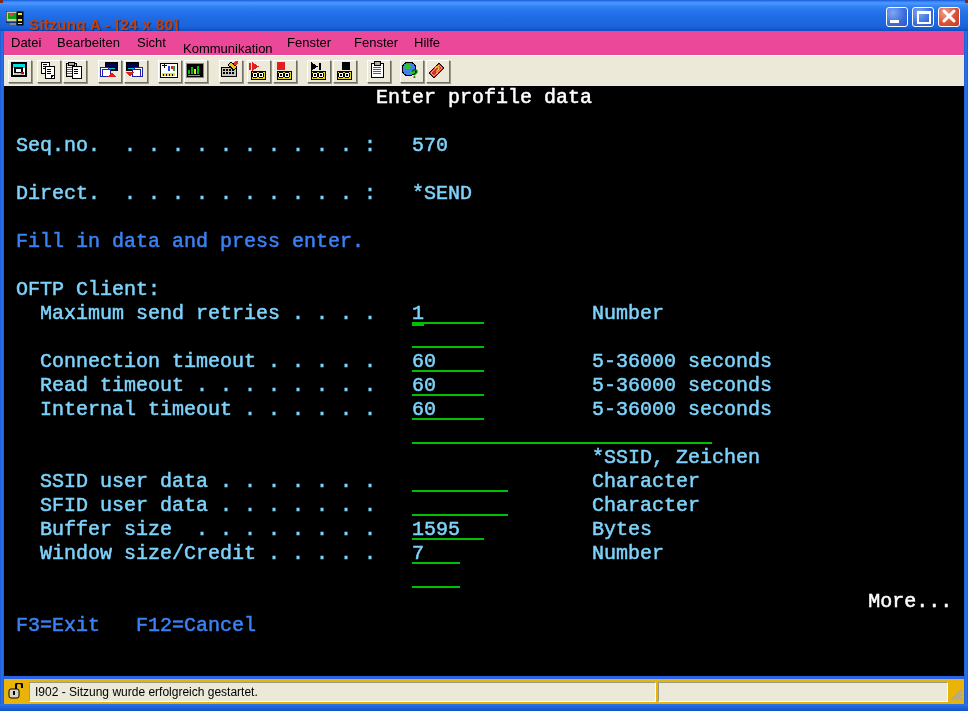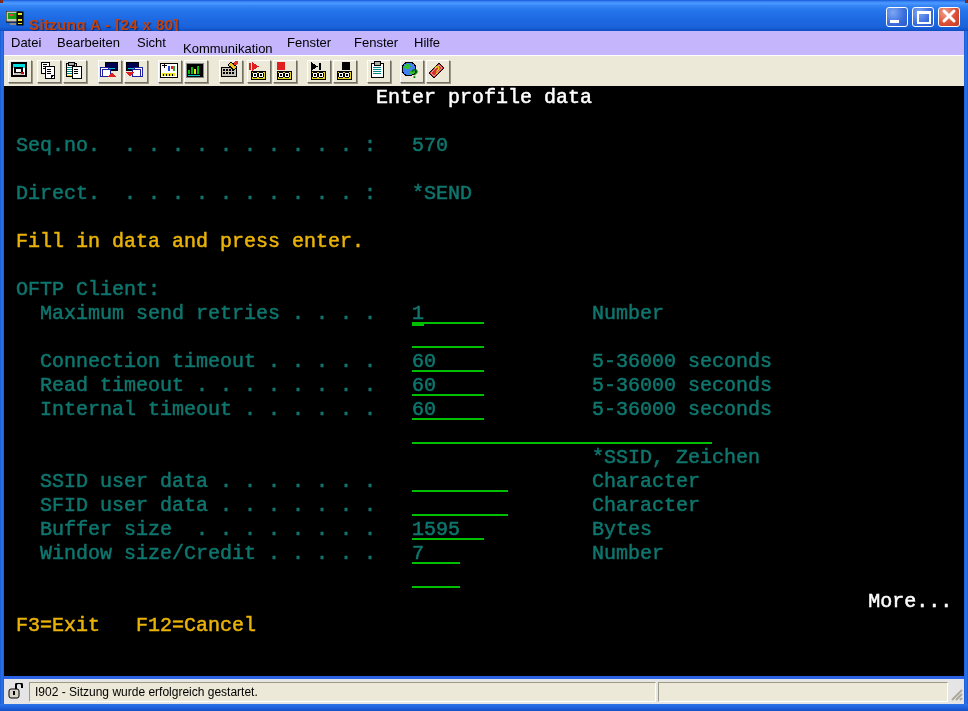--- a/index.html
+++ b/index.html
@@ -19,38 +19,38 @@
   #appicon{position:absolute;left:6px;top:11px;width:18px;height:15px;}
   #title{position:absolute;left:29px;top:8px;color:#c2410c;font-weight:bold;
     font-size:15px;letter-spacing:0.4px;text-shadow:1px 1px 1px #0a3080;margin-top:8px;}
   .wbtn{position:absolute;top:7px;width:22px;height:20px;border-radius:3px;
     border:1px solid #fff;box-sizing:border-box;}
   .wblue{background:radial-gradient(circle at 30% 25%,#7da8f4,#3a6cdc 60%,#2a56c8);}
   #bmin{left:886px;} #bmax{left:912px;}
   #bclose{left:938px;background:radial-gradient(circle at 30% 25%,#f0a088,#dd5038 55%,#c23a22);}
   .glyph{position:absolute;color:#fff;font-weight:bold;}
   
-  #menubar{position:absolute;left:4px;top:31px;width:960px;height:24px;background:#c4b5fd;}
+  #menubar{position:absolute;left:4px;top:31px;width:960px;height:24px;background:#ec4899;}
   .mi{position:absolute;top:4px;font-size:13px;color:#000;}
   
   #toolbar{position:absolute;left:4px;top:55px;width:960px;height:31px;background:#ece9d8;
     border-top:1px solid #fff;}
   .tb{position:absolute;top:4px;width:22px;height:21px;background:#ece9d8;
     border-top:1px solid #fff;border-left:1px solid #fff;
     border-right:1px solid #716f64;border-bottom:1px solid #716f64;
     box-shadow:1px 1px 0 #9c9884;}
   
   #term{position:absolute;left:4px;top:86px;width:960px;height:590px;background:#000;}
   .tl{position:absolute;left:12px;white-space:pre;font-family:"Liberation Mono",monospace;
     font-size:20px;font-weight:normal;line-height:24px;height:24px;-webkit-text-stroke:0.5px currentColor;}
-  .g{color:#0f766e;} .b{color:#eab308;} .w{color:#fff;}
+  .g{color:#7dd3fc;} .b{color:#3b82f6;} .w{color:#fff;}
   .ul{position:absolute;height:2px;background:#00be00;}
   
   #sepline{position:absolute;left:4px;top:676px;width:960px;height:3px;background:#2a62e8;}
-  #status{position:absolute;left:4px;top:679px;width:960px;height:25px;background:#e5e5e5;}
+  #status{position:absolute;left:4px;top:679px;width:960px;height:25px;background:#eab308;}
   .sunk{position:absolute;top:3px;height:18px;border:1px solid;
     border-color:#9d9a84 #fff #fff #9d9a84;background:#ece9d8;}
   #stxt{position:absolute;left:31px;top:6px;font-size:12px;color:#000;}
 </style>
 </head>
 <body>
 <div id="win">
   <div id="titlebar"></div>
   <div id="brdL"></div>
   <div id="brdR"></div>

